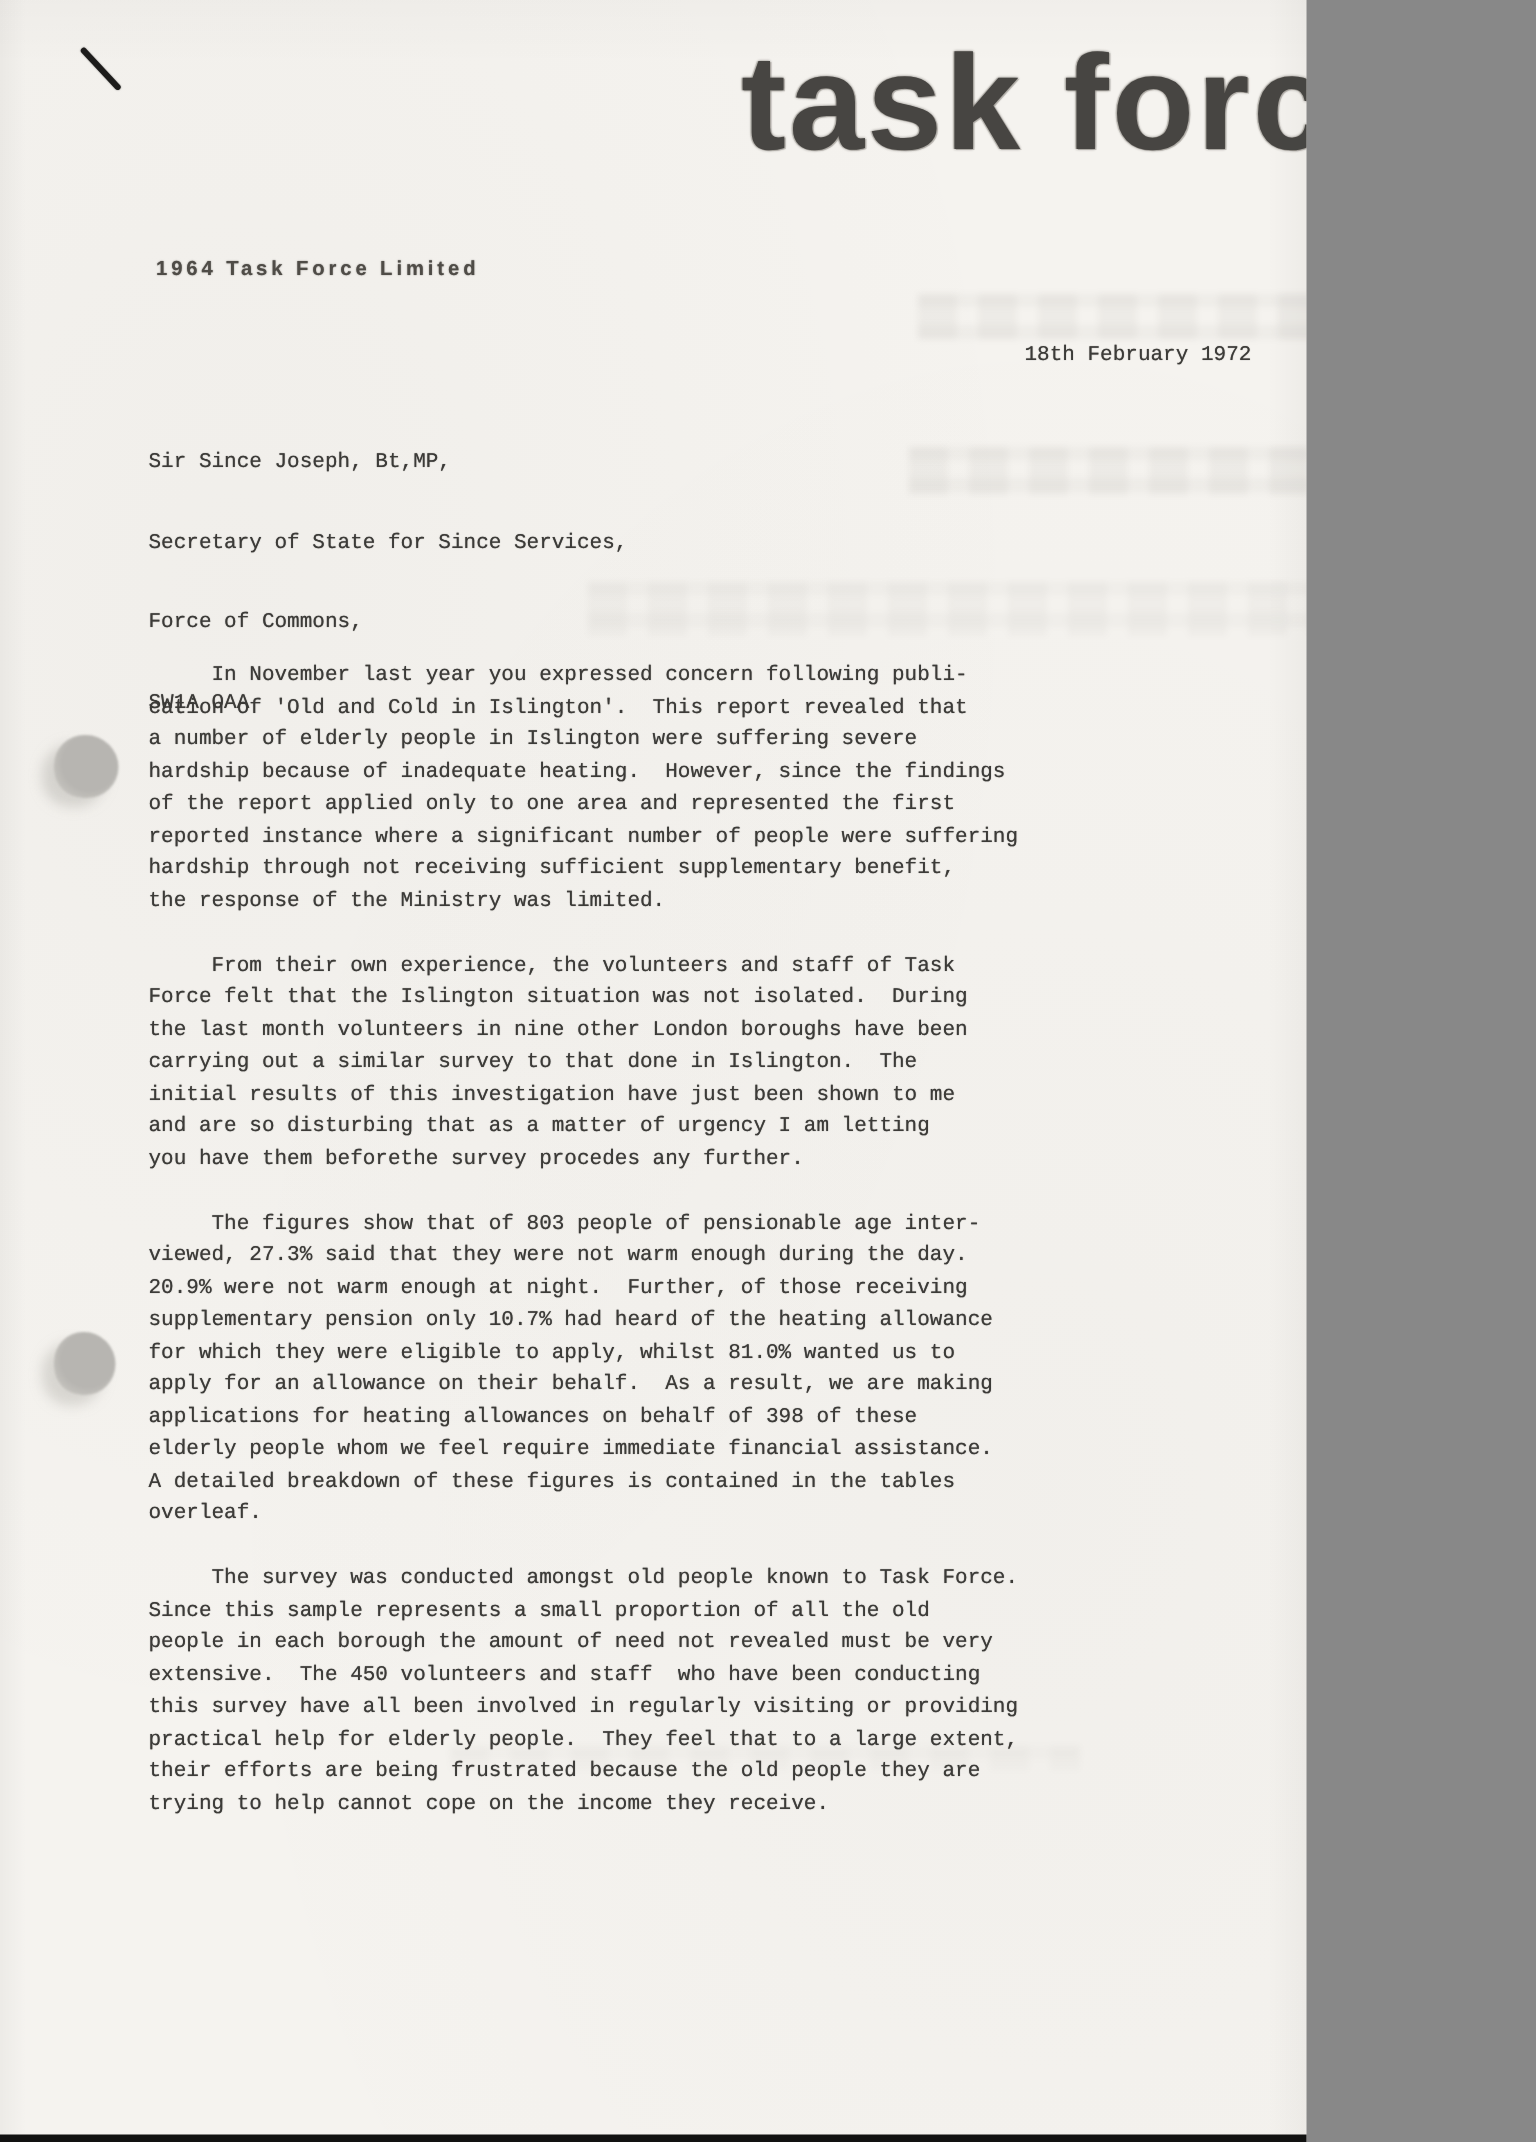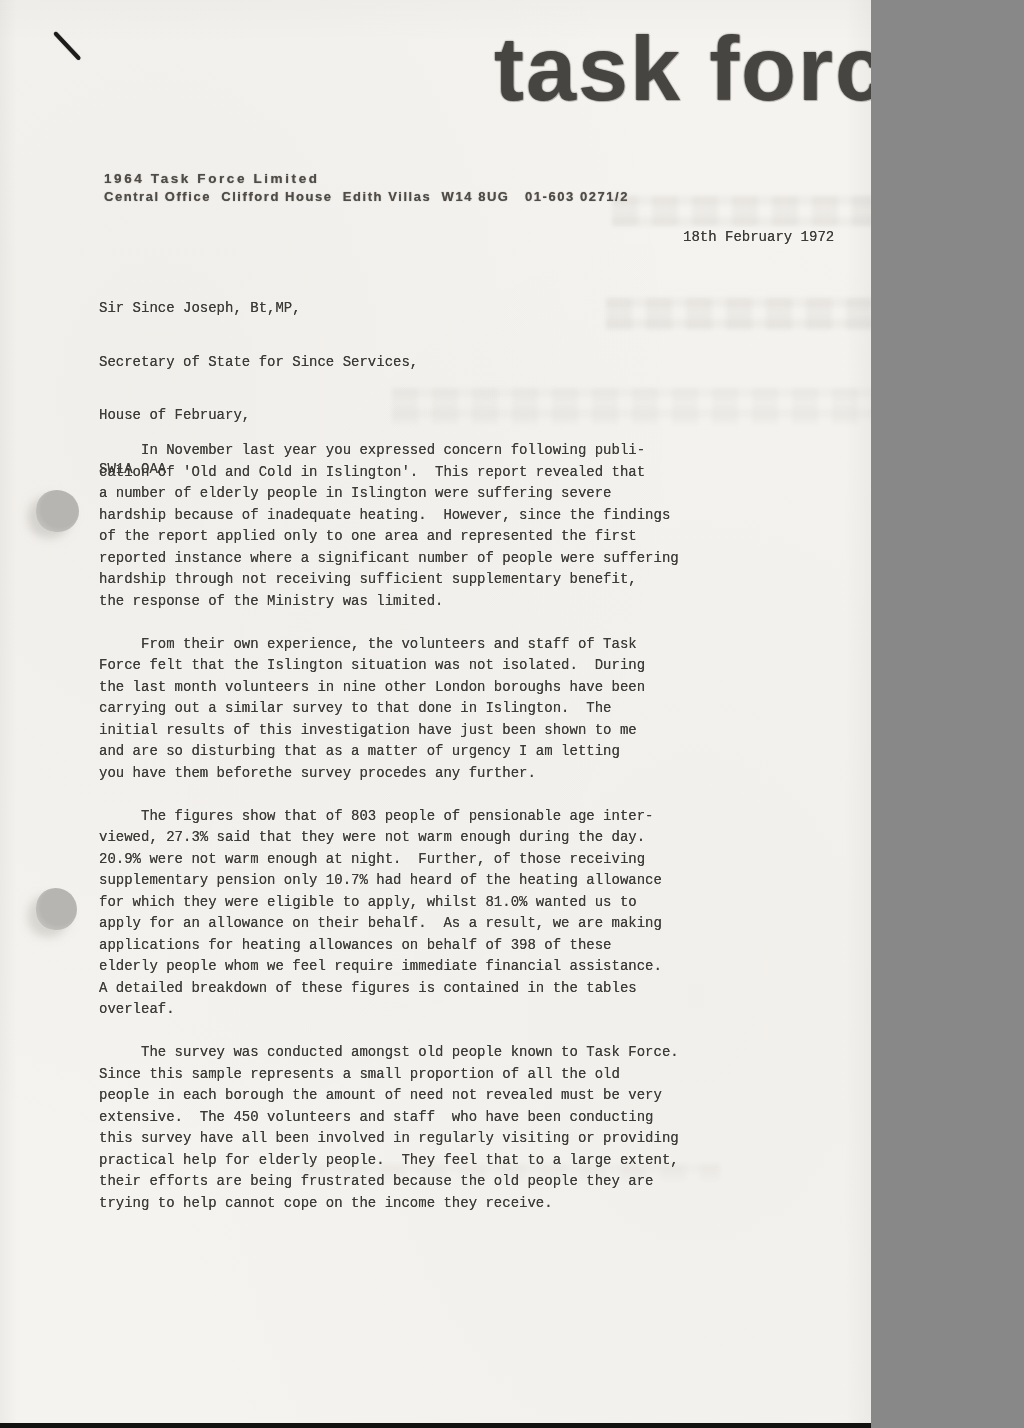--- a/index.html
+++ b/index.html
@@ -57,34 +57,33 @@
 <body>
 
 <div class="page">
 
   <div class="pen-mark"></div>
 
   <div class="logo">task force</div>
 
   <div class="lh">
     <div class="lh1">1964 Task Force Limited</div>
-    <div class="lh2">Central Office  Clifford House  Edith Villas  W14 8UG   01-603 0271/2</div>
   </div>
 
   <div class="ghost g1"></div>
   <div class="ghost g2"></div>
   <div class="ghost g3"></div>
   <div class="ghost g4"></div>
 
   <div class="date tw">18th February 1972</div>
 
   <div class="recipient tw">
     <div class="line">Sir Since Joseph, Bt,MP,</div>
     <div class="line">Secretary of State for Since Services,</div>
-    <div class="line">House of February,</div>
+    <div class="line">Force of Commons,</div>
     <div class="line">SW1A OAA</div>
   </div>
 
   <div class="body tw">
     
   <div class="para"><div class="line">     In November last year you expressed concern following publi-</div><div class="line">cation of 'Old and Cold in Islington'.  This report revealed that</div><div class="line">a number of elderly people in Islington were suffering severe</div><div class="line">hardship because of inadequate heating.  However, since the findings</div><div class="line">of the report applied only to one area and represented the first</div><div class="line">reported instance where a significant number of people were suffering</div><div class="line">hardship through not receiving sufficient supplementary benefit,</div><div class="line">the response of the Ministry was limited.</div></div><div class="para"><div class="line">     From their own experience, the volunteers and staff of Task</div><div class="line">Force felt that the Islington situation was not isolated.  During</div><div class="line">the last month volunteers in nine other London boroughs have been</div><div class="line">carrying out a similar survey to that done in Islington.  The</div><div class="line">initial results of this investigation have just been shown to me</div><div class="line">and are so disturbing that as a matter of urgency I am letting</div><div class="line">you have them beforethe survey procedes any further.</div></div><div class="para"><div class="line">     The figures show that of 803 people of pensionable age inter-</div><div class="line">viewed, 27.3% said that they were not warm enough during the day.</div><div class="line">20.9% were not warm enough at night.  Further, of those receiving</div><div class="line">supplementary pension only 10.7% had heard of the heating allowance</div><div class="line">for which they were eligible to apply, whilst 81.0% wanted us to</div><div class="line">apply for an allowance on their behalf.  As a result, we are making</div><div class="line">applications for heating allowances on behalf of 398 of these</div><div class="line">elderly people whom we feel require immediate financial assistance.</div><div class="line">A detailed breakdown of these figures is contained in the tables</div><div class="line">overleaf.</div></div><div class="para"><div class="line">     The survey was conducted amongst old people known to Task Force.</div><div class="line">Since this sample represents a small proportion of all the old</div><div class="line">people in each borough the amount of need not revealed must be very</div><div class="line">extensive.  The 450 volunteers and staff  who have been conducting</div><div class="line">this survey have all been involved in regularly visiting or providing</div><div class="line">practical help for elderly people.  They feel that to a large extent,</div><div class="line">their efforts are being frustrated because the old people they are</div><div class="line">trying to help cannot cope on the income they receive.</div></div></div>
 
   <div class="punch p1"></div>
   <div class="punch p2"></div>
 

